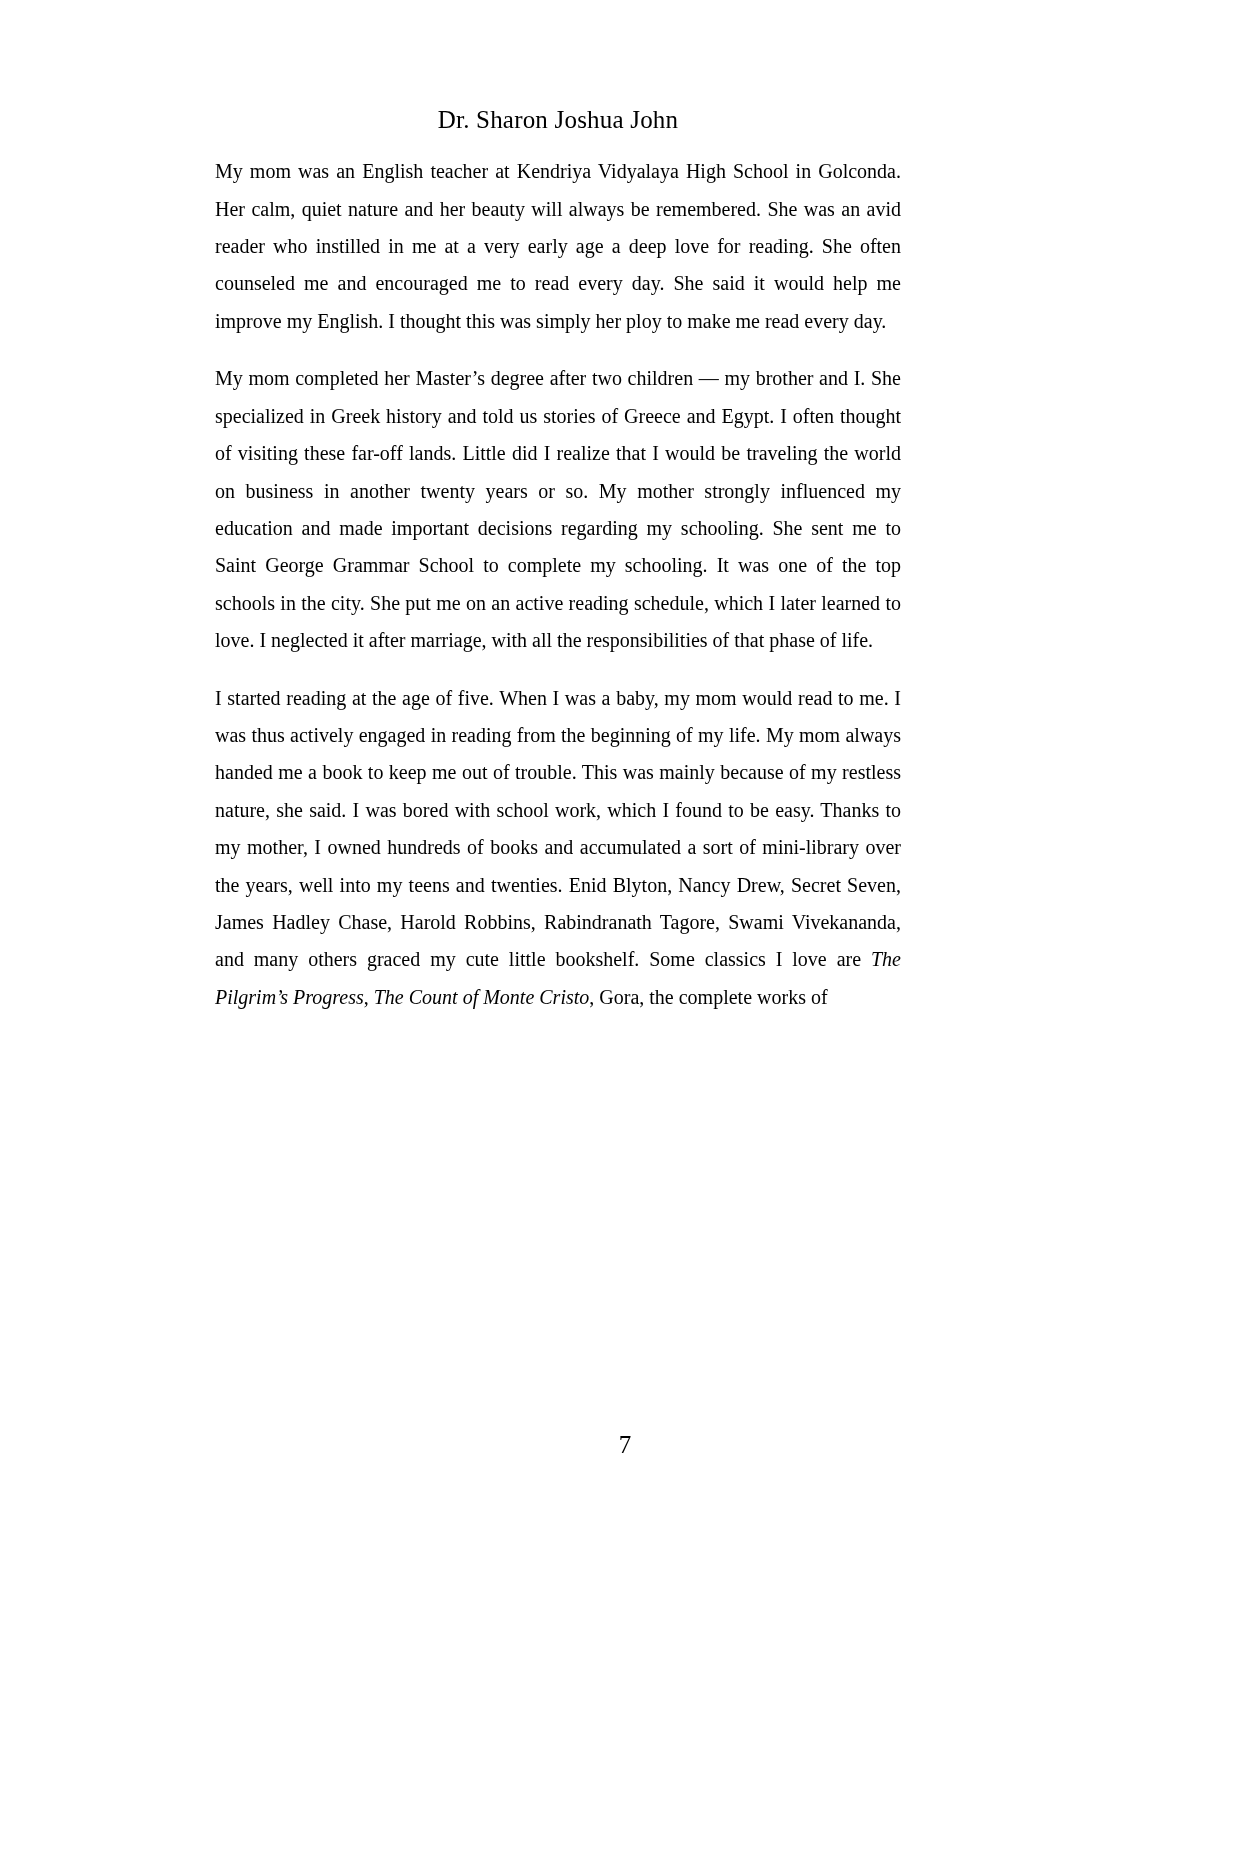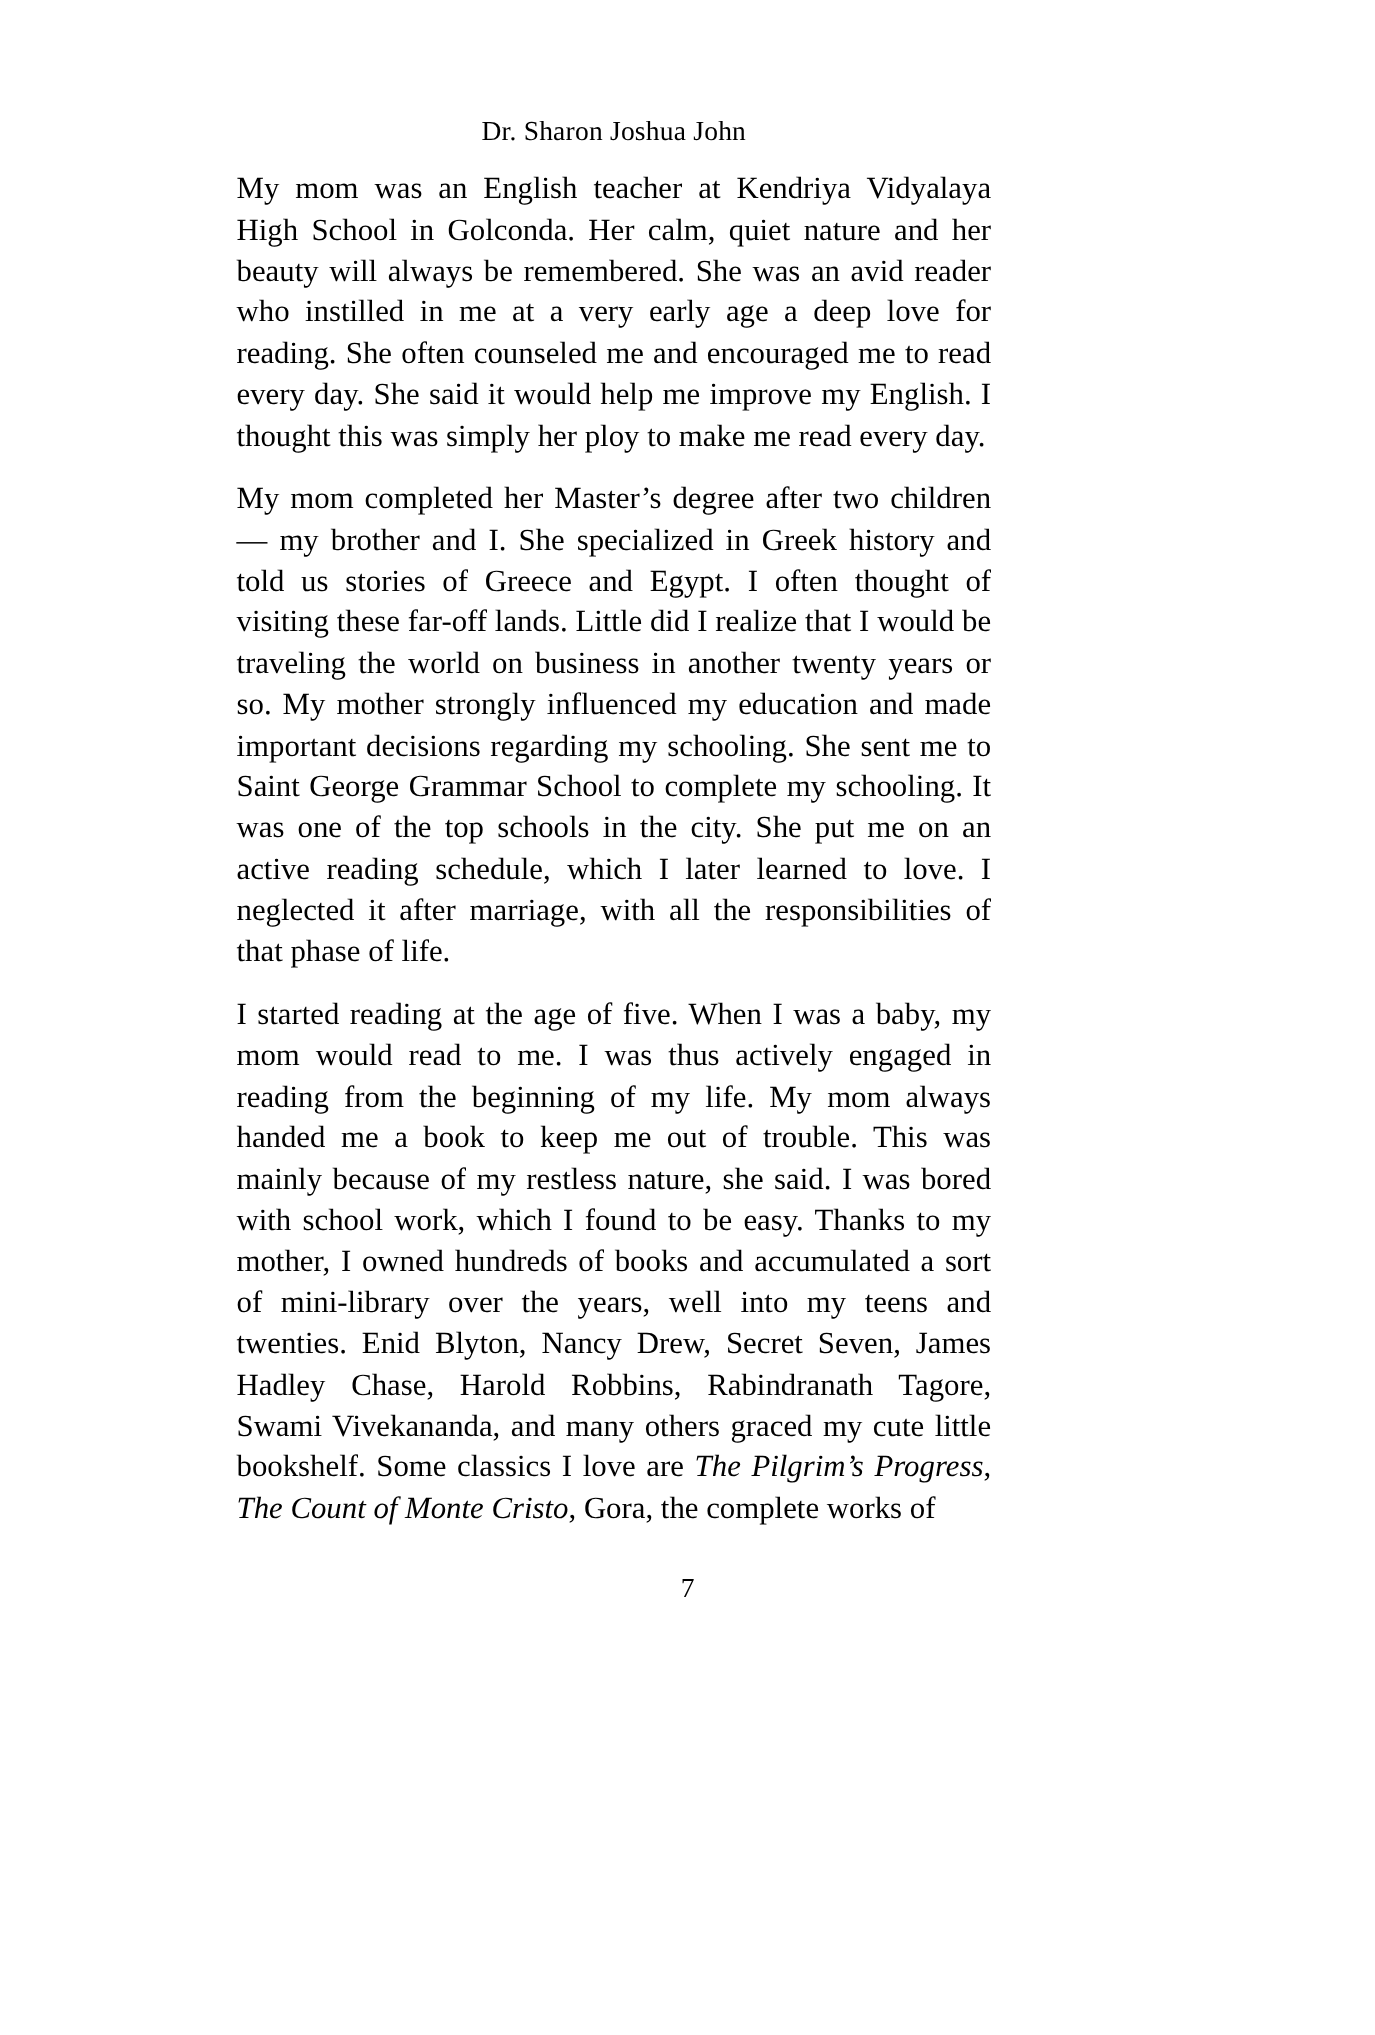--- a/index.html
+++ b/index.html
@@ -27,21 +27,21 @@
   .running-head {
     text-align: center;
     font-size: 25px;
     line-height: 1.25;
     margin: 0 0 18px 0;
     letter-spacing: 0.2px;
   }
   .para {
     text-align: justify;
     text-justify: inter-word;
-    font-size: 28px;
+    font-size: 20px;
     line-height: 37.4px;
     margin: 0 0 20px 0;
     hyphens: none;
     -webkit-hyphens: none;
   }
   .para:last-of-type {
     margin-bottom: 0;
   }
   .para i, .para em {
   }

